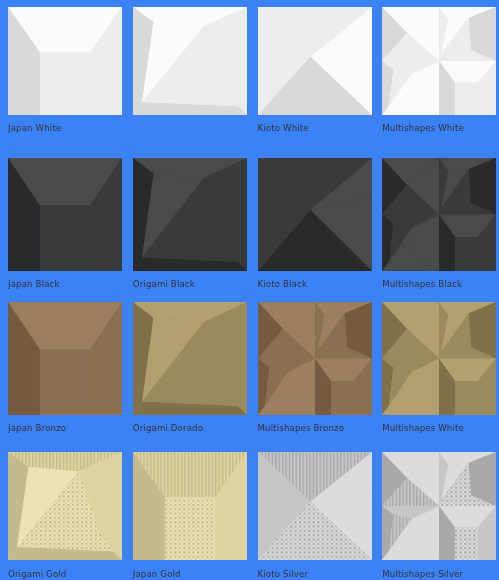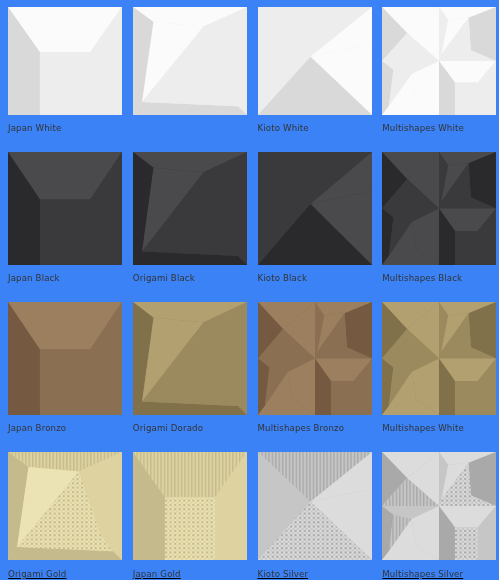--- a/index.html
+++ b/index.html
@@ -18,23 +18,23 @@
     height: 580px;
     position: relative;
     background: #3b82f6;
   }
   .tile-row {
     display: flex;
     width: 499px;
     height: 145px;
     box-sizing: border-box;
   }
-  .tile-row.row-2 { height: 150px; }
+  .tile-row.row-2 { height: 150px; align-items: center; }
   .tile-row.row-3 { height: 150px; justify-content: center; }
-  .tile-row.row-4 { height: 135px; text-decoration: underline; }
+  .tile-row.row-4 { height: 135px; }
 
   .tile-cell {
     width: 124.75px;
     box-sizing: border-box;
     padding: 7px 0 0 8px;
     position: relative;
   }
   .swatch {
     width: 114px;
     height: 108px;

